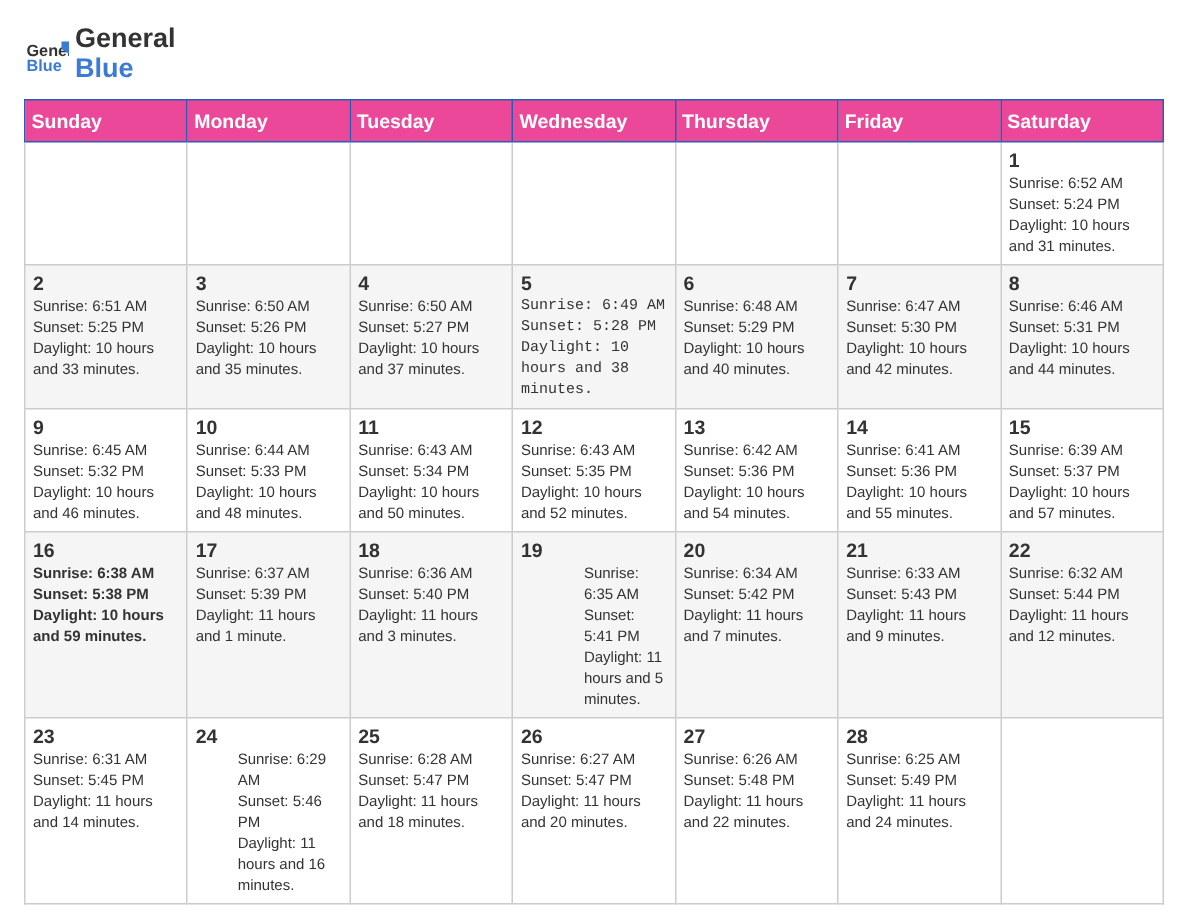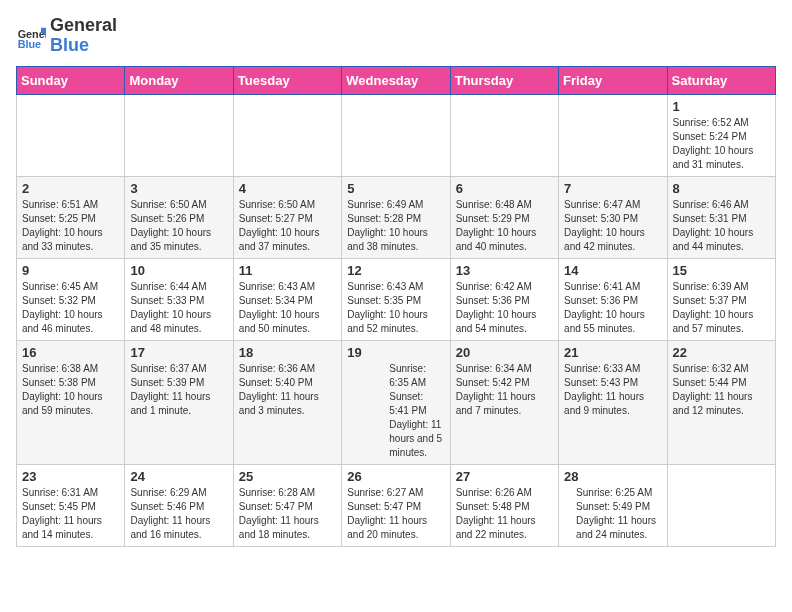--- a/index.html
+++ b/index.html
@@ -144,21 +144,21 @@
 Daylight: 10 hours and 35 minutes.</div>
         </td>
         <td>
           <div class="day-num">4</div>
           <div class="day-info" style="white-space: pre-line;">Sunrise: 6:50 AM
 Sunset: 5:27 PM
 Daylight: 10 hours and 37 minutes.</div>
         </td>
         <td>
           <div class="day-num">5</div>
-          <div class="day-info" style="white-space: pre-line;">Sunrise: 6:49 AM
+          <div class="day-info" style="white-space: pre-line; font-family: Liberation Mono, monospace;">Sunrise: 6:49 AM
 Sunset: 5:28 PM
 Daylight: 10 hours and 38 minutes.</div>
         </td>
         <td>
           <div class="day-num">6</div>
           <div class="day-info" style="white-space: pre-line;">Sunrise: 6:48 AM
 Sunset: 5:29 PM
 Daylight: 10 hours and 40 minutes.</div>
         </td>
         <td>
@@ -214,21 +214,21 @@
         <td>
           <div class="day-num">15</div>
           <div class="day-info" style="white-space: pre-line;">Sunrise: 6:39 AM
 Sunset: 5:37 PM
 Daylight: 10 hours and 57 minutes.</div>
         </td>
       </tr>
       <tr>
         <td>
           <div class="day-num">16</div>
-          <div class="day-info" style="white-space: pre-line;">Sunrise: 6:38 AM
+          <div class="day-info" style="white-space: pre-line; font-weight: bold;">Sunrise: 6:38 AM
 Sunset: 5:38 PM
 Daylight: 10 hours and 59 minutes.</div>
         </td>
         <td>
           <div class="day-num">17</div>
           <div class="day-info" style="white-space: pre-line;">Sunrise: 6:37 AM
 Sunset: 5:39 PM
 Daylight: 11 hours and 1 minute.</div>
         </td>
         <td>
@@ -264,21 +264,21 @@
       </tr>
       <tr>
         <td>
           <div class="day-num">23</div>
           <div class="day-info" style="white-space: pre-line;">Sunrise: 6:31 AM
 Sunset: 5:45 PM
 Daylight: 11 hours and 14 minutes.</div>
         </td>
         <td>
           <div class="day-num">24</div>
-          <div class="day-info" style="white-space: pre-line;">Sunrise: 6:29 AM
+          <div class="day-info" style="white-space: pre-line; margin-left: 28px;">Sunrise: 6:29 AM
 Sunset: 5:46 PM
 Daylight: 11 hours and 16 minutes.</div>
         </td>
         <td>
           <div class="day-num">25</div>
           <div class="day-info" style="white-space: pre-line;">Sunrise: 6:28 AM
 Sunset: 5:47 PM
 Daylight: 11 hours and 18 minutes.</div>
         </td>
         <td>
@@ -288,20 +288,20 @@
 Daylight: 11 hours and 20 minutes.</div>
         </td>
         <td>
           <div class="day-num">27</div>
           <div class="day-info" style="white-space: pre-line;">Sunrise: 6:26 AM
 Sunset: 5:48 PM
 Daylight: 11 hours and 22 minutes.</div>
         </td>
         <td>
           <div class="day-num">28</div>
-          <div class="day-info" style="white-space: pre-line; margin-left: 12px;">Sunrise: 6:25 AM
+          <div class="day-info" style="white-space: pre-line;">Sunrise: 6:25 AM
 Sunset: 5:49 PM
 Daylight: 11 hours and 24 minutes.</div>
         </td>
         <td class="empty-cell"></td>
       </tr>
     </tbody>
 </table>
 
 </body></html>

